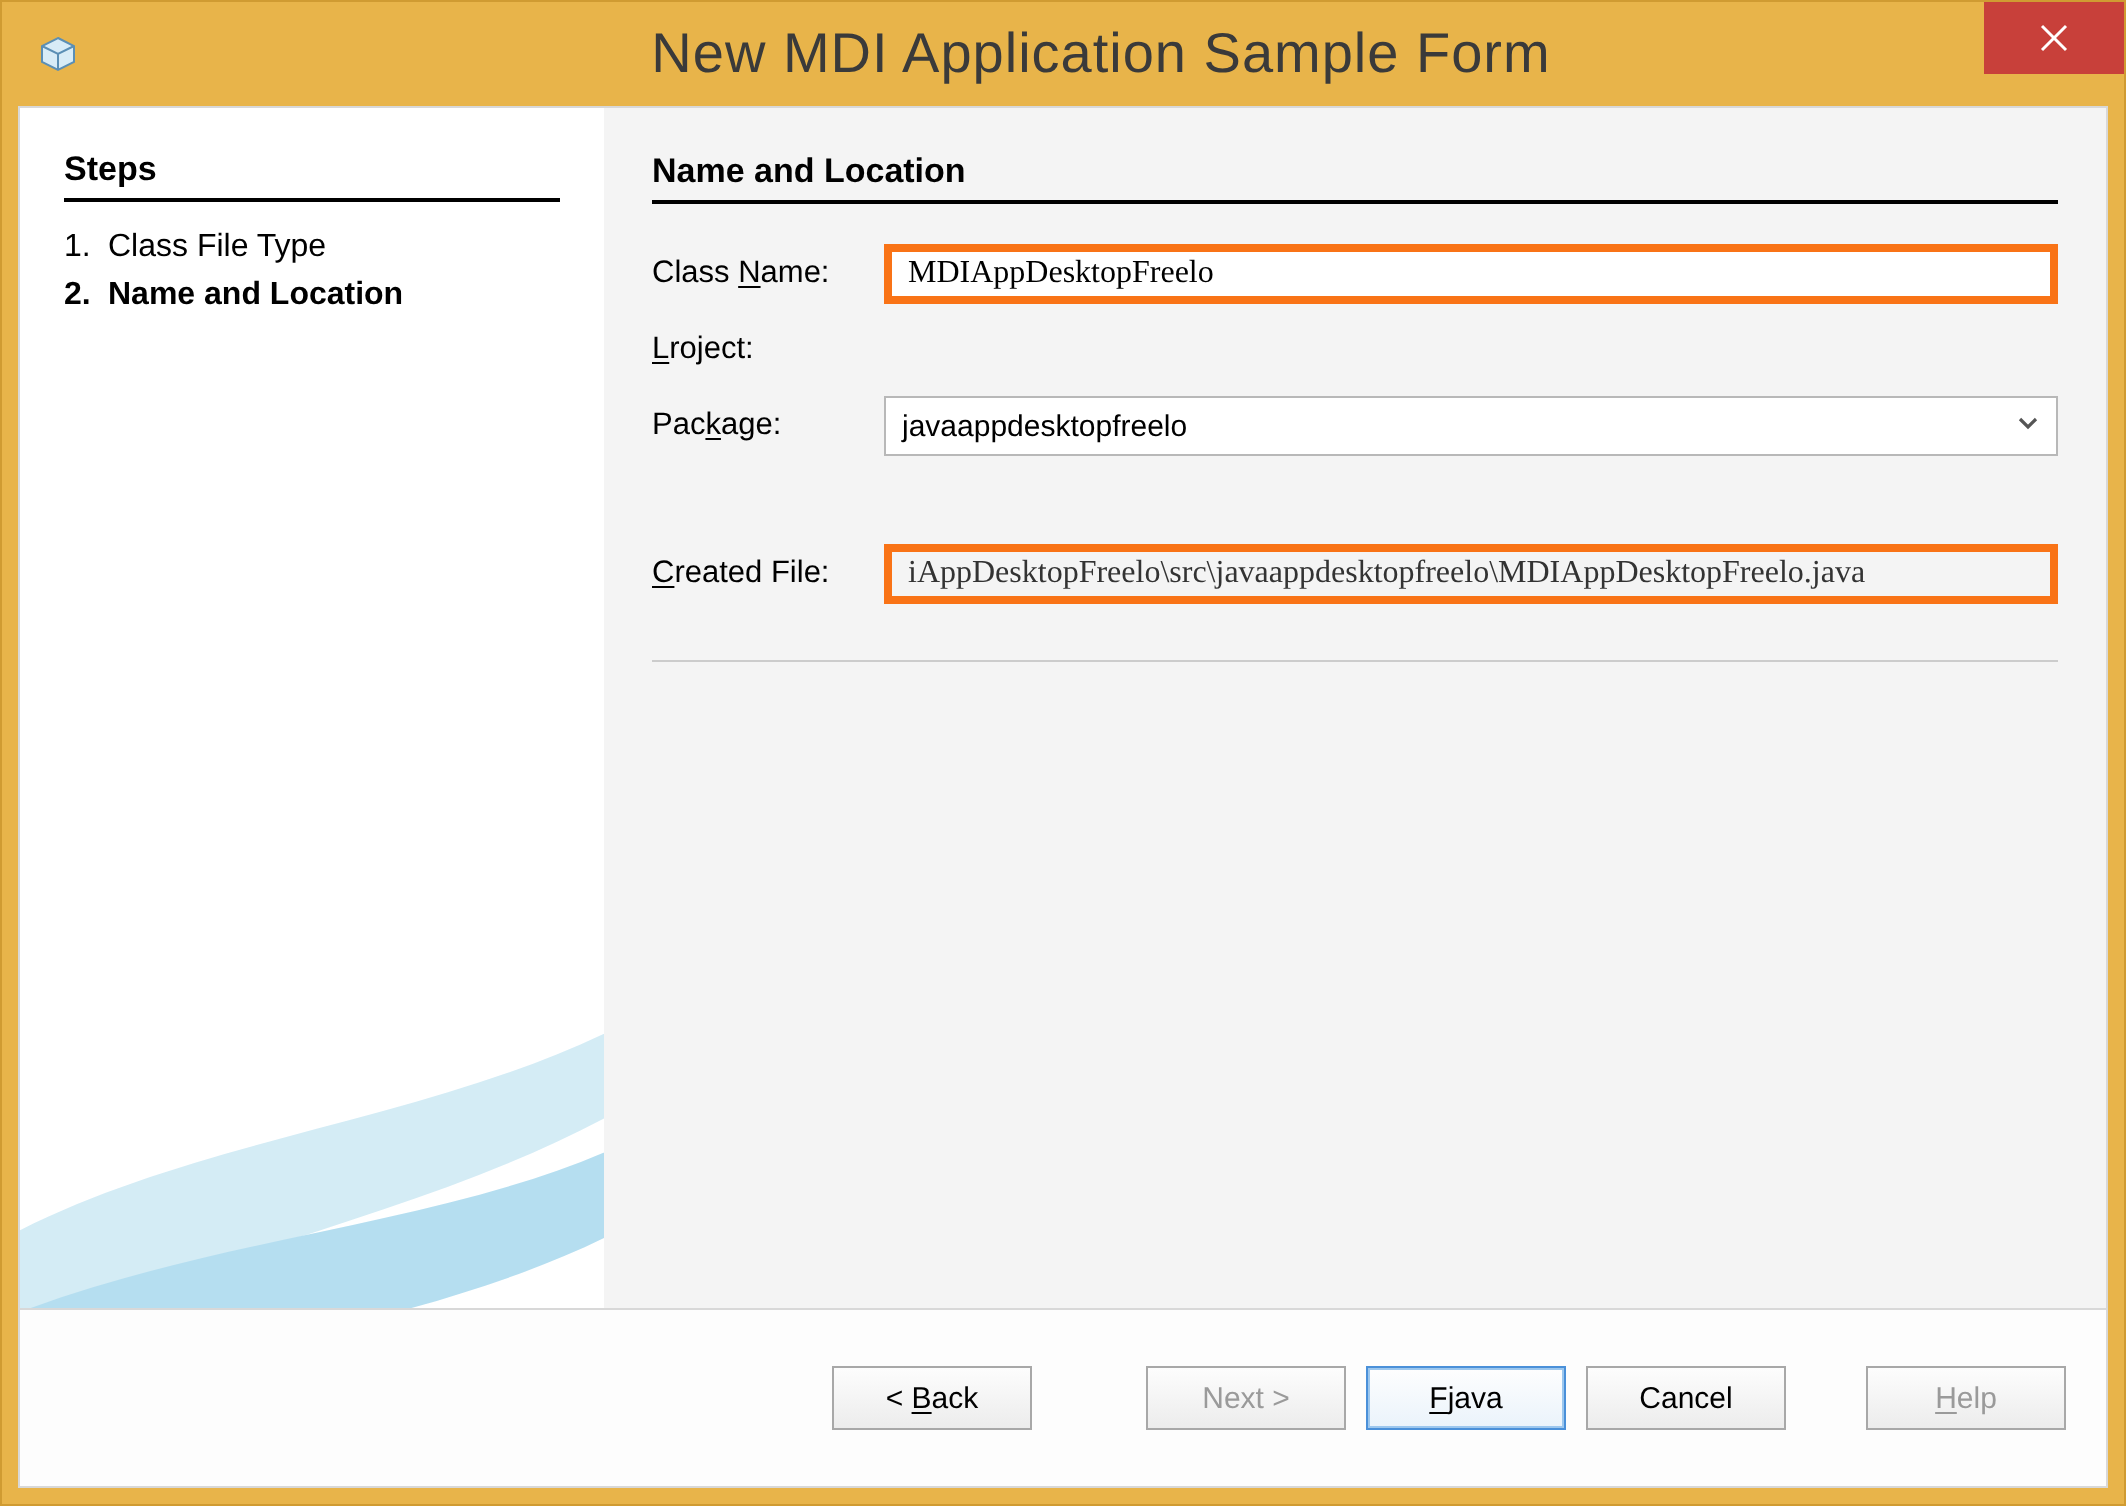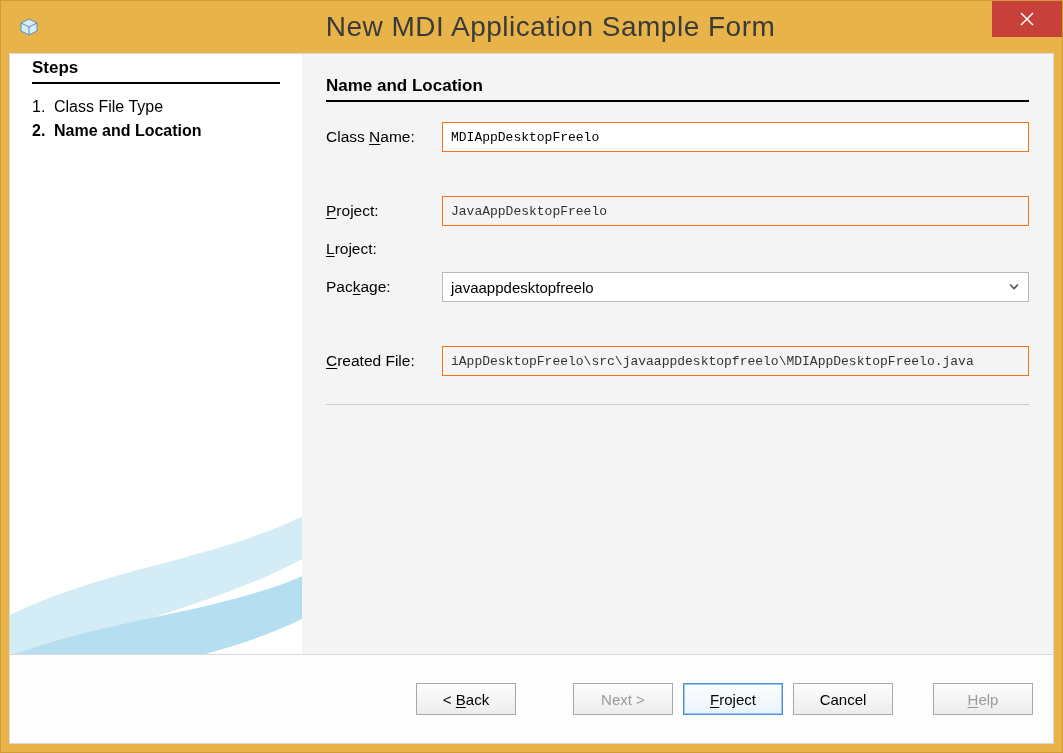--- a/index.html
+++ b/index.html
@@ -54,21 +54,21 @@
   .body {
     flex:1;
     display:flex;
     overflow:hidden;
   }
   .sidebar {
     width:292px;
     background:#fff;
     position:relative;
     overflow:hidden;
-    padding:4px 22px 0 22px;
+    padding:21px 22px 0 22px;
   }
   .swoosh {
     position:absolute;
     left:-60px;
     bottom:-60px;
     width:420px;
     height:260px;
     opacity:0.85;
   }
   .sidebar h3 {
@@ -113,25 +113,25 @@
     width:116px;
     font-size:15.5px;
   }
   .form-row .field {
     flex:1;
   }
   .u { text-decoration: underline; text-underline-offset:2px; }
   input.text-field {
     width:100%;
     height:30px;
-    border:1px solid #f97316;
+    border:4px solid #f97316;
     background:#fff;
     padding:3px 8px;
-    font-size:13px;
-    font-family:Liberation Mono, monospace;
+    font-size:16px;
+    font-family:Liberation Serif, serif;
     outline:none;
   }
   input.text-field.readonly {
     background:#f4f4f4;
     color:#333;
   }
   .combo {
     width:100%;
     height:30px;
     border:1px solid #b8b8b8;
@@ -232,26 +232,20 @@
         <h3>Name and Location</h3>
         <hr class="head">
 
         <div class="form-row">
           <label><span>Class </span><span class="u">N</span><span>ame:</span></label>
           <div class="field">
             <input class="text-field" type="text" value="MDIAppDesktopFreelo" style="">
           </div>
         </div>
 
-        <div class="form-row gap">
-          <label><span class="u">P</span><span>roject:</span></label>
-          <div class="field">
-            <input class="text-field readonly" type="text" readonly="" value="JavaAppDesktopFreelo" style="">
-          </div>
-        </div>
 
         <div class="form-row">
           <label><span class="u">L</span><span>roject:</span></label>
         </div>
 
         <div class="form-row">
           <label><span>Pac</span><span class="u">k</span><span>age:</span></label>
           <div class="field">
             <div class="combo white">
               <span>javaappdesktopfreelo</span>
@@ -272,19 +266,19 @@
         </div>
 
         <hr class="sep">
       </div>
 
     </div>
 
     <div class="footer">
       <button class="btn"><span>&lt; </span><span class="u">B</span><span>ack</span></button>
       <button class="btn" disabled=""><span>Next &gt;</span></button>
-      <button class="btn primary"><span class="u">F</span><span>roject</span></button>
+      <button class="btn primary"><span class="u">F</span><span>java</span></button>
       <button class="btn"><span>Cancel</span></button>
       <button class="btn help" disabled=""><span class="u">H</span><span>elp</span></button>
     </div>
   </div>
 
 </div>
 
 </body></html>

